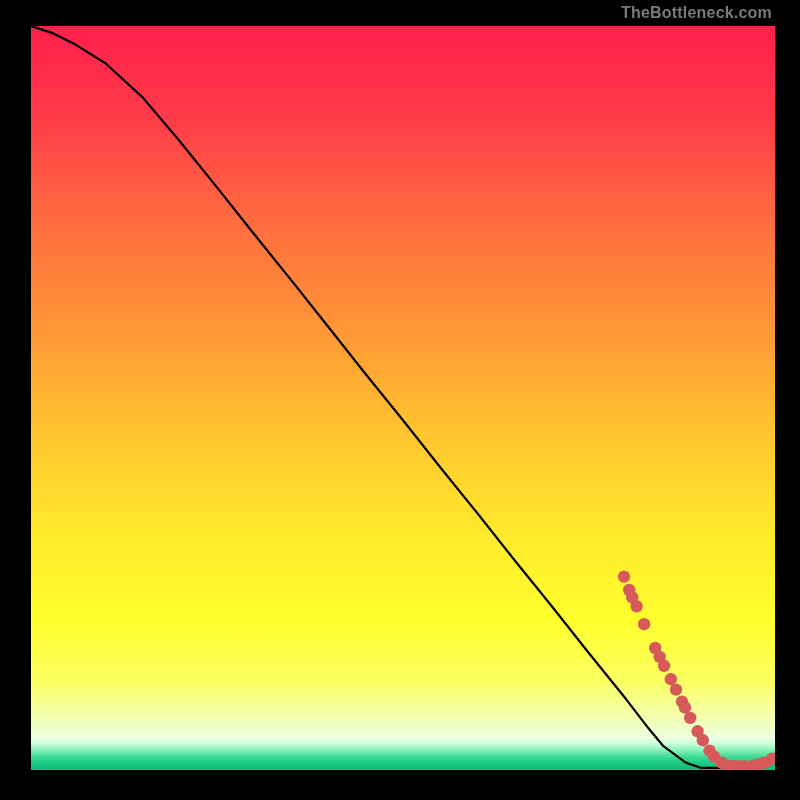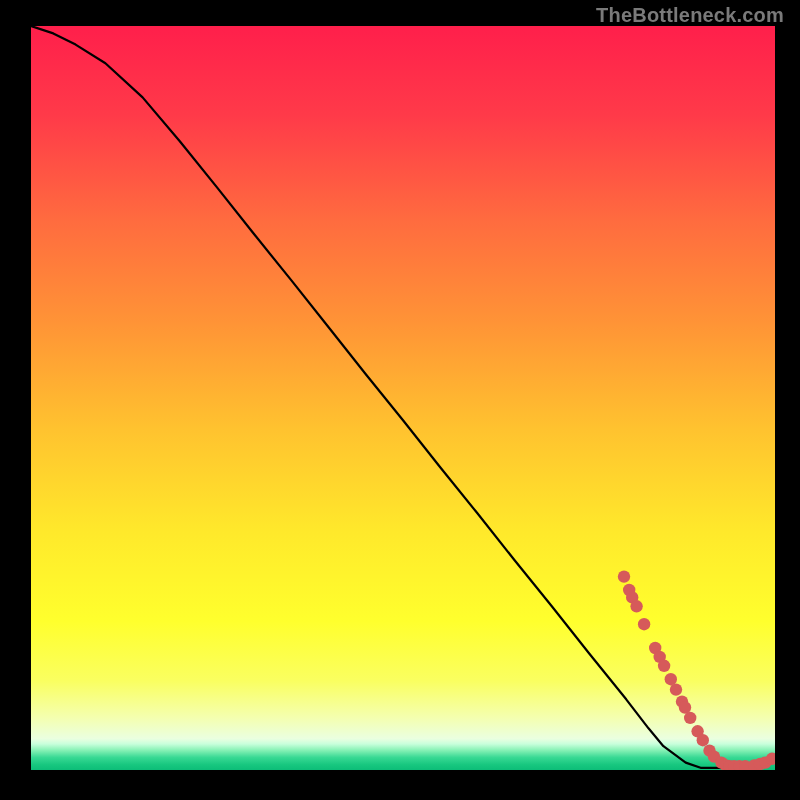--- a/index.html
+++ b/index.html
@@ -24,23 +24,23 @@
     height: 744px;
     overflow: hidden;
   }
   .gradient {
     position: absolute;
     inset: 0;
   }
   .watermark {
     position: absolute;
     top: 4px;
-    right: 16px;
+    right: 28px;
     color: #7a7a7a;
-    font-size: 20px;
+    font-size: 16px;
     font-weight: 600;
     letter-spacing: 0.2px;
     user-select: none;
     font-family: Arial, Helvetica, sans-serif;
   }
   svg.curve {
     position: absolute;
     inset: 0;
   }
 </style>

